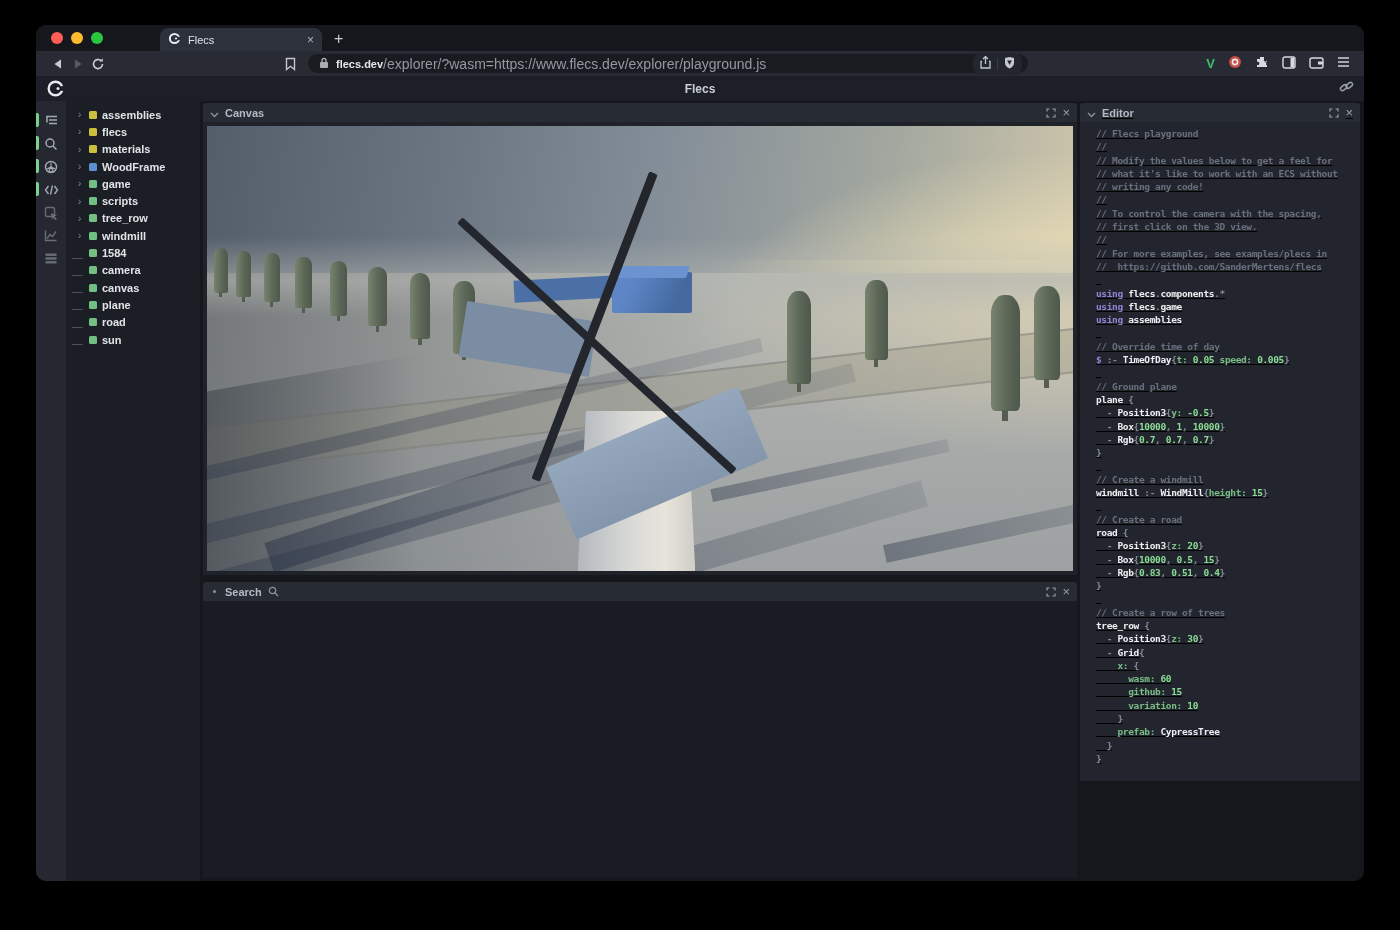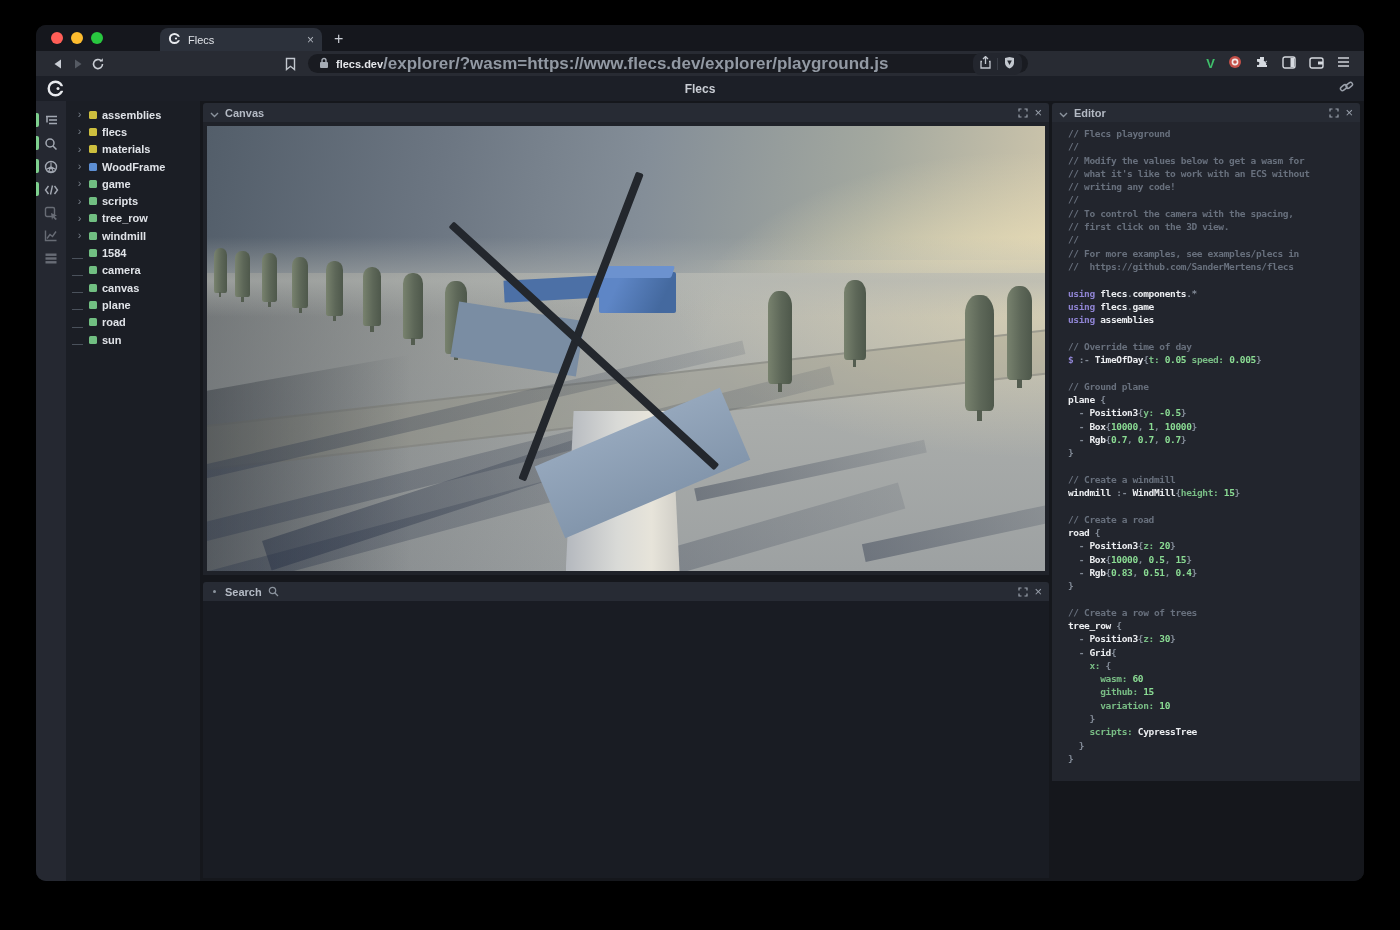--- a/index.html
+++ b/index.html
@@ -18,21 +18,21 @@
   .tab-title { color:#dfe2e7; font-size:11px; flex:1; }
   .tab-close { color:#aeb3bc; font-size:12px; cursor:default; }
   .newtab { color:#c9cdd4; font-size:16px; margin:0 0 3px 12px; }
 
   .toolbar { height:25px; background:#282b33; display:flex; align-items:center; padding:0 14px 0 12px; }
   .nav-ic { width:20px; display:flex; justify-content:center; }
   .bookmark-ic { margin-left:172px; }
   .urlbar { margin-left:8px; width:720px; height:19px; background:#191b21; border-radius:10px;
     display:flex; align-items:center; padding:0 6px 0 11px; }
   .url-domain { color:#e4e6ea; font-size:11px; font-weight:700; margin-left:7px; }
-  .url-path { color:#9299a3; font-size:17px;font-weight:bold; }
+  .url-path { color:#9299a3; font-size:14px; }
   .url-right { margin-left:auto; display:flex; align-items:center; gap:6px; background:#23262e; border-radius:8px; padding:2px 7px; }
   .right-icons { margin-left:auto; display:flex; align-items:center; gap:13px; }
   .ext-v { color:#3fbf6b; font-size:13px; font-weight:700; }
   .sep { width:1px; height:12px; background:#3a3e47; }
   .burger { color:#ced2d9; font-size:13px; letter-spacing:-1px; }
 
   
   .page-header { height:25px; background:#1c1f27; display:flex; align-items:center; padding:0 10px; position:relative; }
   .page-title { position:absolute; left:0; right:0; text-align:center; color:#c9cdd4; font-size:12px; font-weight:600; }
   .logo { display:flex; align-items:center; }
@@ -59,21 +59,21 @@
   .panel-title { color:#b4bac4; font-size:11px; font-weight:600; }
   .ph-spacer { flex:1; }
   .ph-x { color:#9aa1ac; font-size:13px; line-height:10px; }
   .chev { color:#8b939d; }
   .search-dot { width:3px; height:3px; border-radius:50%; background:#8b939d; margin:0 3px; }
 
   .canvas-body { height:453px; background:#1f2229; padding:4px; }
   .gap7 { height:7px; }
   .search-body { flex:1; background:#191c23; }
 
-  .editorcol { width:308px; margin:2px 4px 0 0; align-self:flex-start; }
+  .editorcol { width:280px; margin:2px 4px 0 0; align-self:flex-start;text-decoration:underline; }
   .editor-body { height:659px; background:#22252d; padding:5px 0 0 16px; overflow:hidden; }
   .code-line { font-family:"DejaVu Sans Mono", monospace; font-size:9.5px; font-weight:700;
     letter-spacing:-0.35px; line-height:13.3px; white-space:pre; color:#dfe2e7; }
   .tok-c { color:#68707d; } .tok-k { color:#8f84d3; } .tok-i { color:#eceef1; }
   .tok-p { color:#828a96; } .tok-g { color:#79bd85; } .tok-n { color:#8adb93; }
 
   
   .scene { position:relative; width:100%; height:100%; overflow:hidden; background:#a8aba9; }
   .sky { position:absolute; left:0; right:0; top:0; height:34%;
     background:linear-gradient(98deg,#535e6a 0%,#6c7682 28%,#848e98 52%,#a3a89f 78%,#cdc5ab 100%); }
@@ -463,21 +463,21 @@
         <span>
           <svg width="10" height="10">
               <path d="M1 3.5V1h2.5M6.5 1H9v2.5M9 6.5V9H6.5M3.5 9H1V6.5" fill="none" stroke="#9aa1ac" stroke-width="1.2"></path>
             </svg>
         </span>
         <span class="ph-x">×</span>
       </div>
       <div class="editor-body">
           <div class="code-line"><span class="tok-c">// Flecs playground</span></div>
           <div class="code-line"><span class="tok-c">//</span></div>
-          <div class="code-line"><span class="tok-c">// Modify the values below to get a wasm for</span></div>
+          <div class="code-line"><span class="tok-c">// Modify the values below to get a feel for</span></div>
           <div class="code-line"><span class="tok-c">// what it's like to work with an ECS without</span></div>
           <div class="code-line"><span class="tok-c">// writing any code!</span></div>
           <div class="code-line"><span class="tok-c">//</span></div>
           <div class="code-line"><span class="tok-c">// To control the camera with the spacing,</span></div>
           <div class="code-line"><span class="tok-c">// first click on the 3D view.</span></div>
           <div class="code-line"><span class="tok-c">//</span></div>
           <div class="code-line"><span class="tok-c">// For more examples, see examples/plecs in</span></div>
           <div class="code-line"><span class="tok-c">//  https://github.com/SanderMertens/flecs</span></div>
           <div class="code-line">&nbsp;</div>
           <div class="code-line"><span class="tok-k">using </span><span class="tok-i">flecs</span><span class="tok-p">.</span><span class="tok-i">components</span><span class="tok-p">.*</span></div>
@@ -506,20 +506,20 @@
           <div class="code-line">&nbsp;</div>
           <div class="code-line"><span class="tok-c">// Create a row of trees</span></div>
           <div class="code-line"><span class="tok-i">tree_row</span><span class="tok-p"> {</span></div>
           <div class="code-line"><span class="tok-p">  - </span><span class="tok-i">Position3</span><span class="tok-p">{</span><span class="tok-g">z: </span><span class="tok-n">30</span><span class="tok-p">}</span></div>
           <div class="code-line"><span class="tok-p">  - </span><span class="tok-i">Grid</span><span class="tok-p">{</span></div>
           <div class="code-line"><span class="tok-g">    x: </span><span class="tok-p">{</span></div>
           <div class="code-line"><span class="tok-g">      wasm: </span><span class="tok-n">60</span></div>
           <div class="code-line"><span class="tok-g">      github: </span><span class="tok-n">15</span></div>
           <div class="code-line"><span class="tok-g">      variation: </span><span class="tok-n">10</span></div>
           <div class="code-line"><span class="tok-p">    }</span></div>
-          <div class="code-line"><span class="tok-g">    scripts: </span><span class="tok-i">CypressTree</span></div>
+          <div class="code-line"><span class="tok-g">    prefab: </span><span class="tok-i">CypressTree</span></div>
           <div class="code-line"><span class="tok-p">  }</span></div>
           <div class="code-line"><span class="tok-p">}</span></div>
         </div>
     </div>
 
   </div>
 </div>
 
 </body></html>

